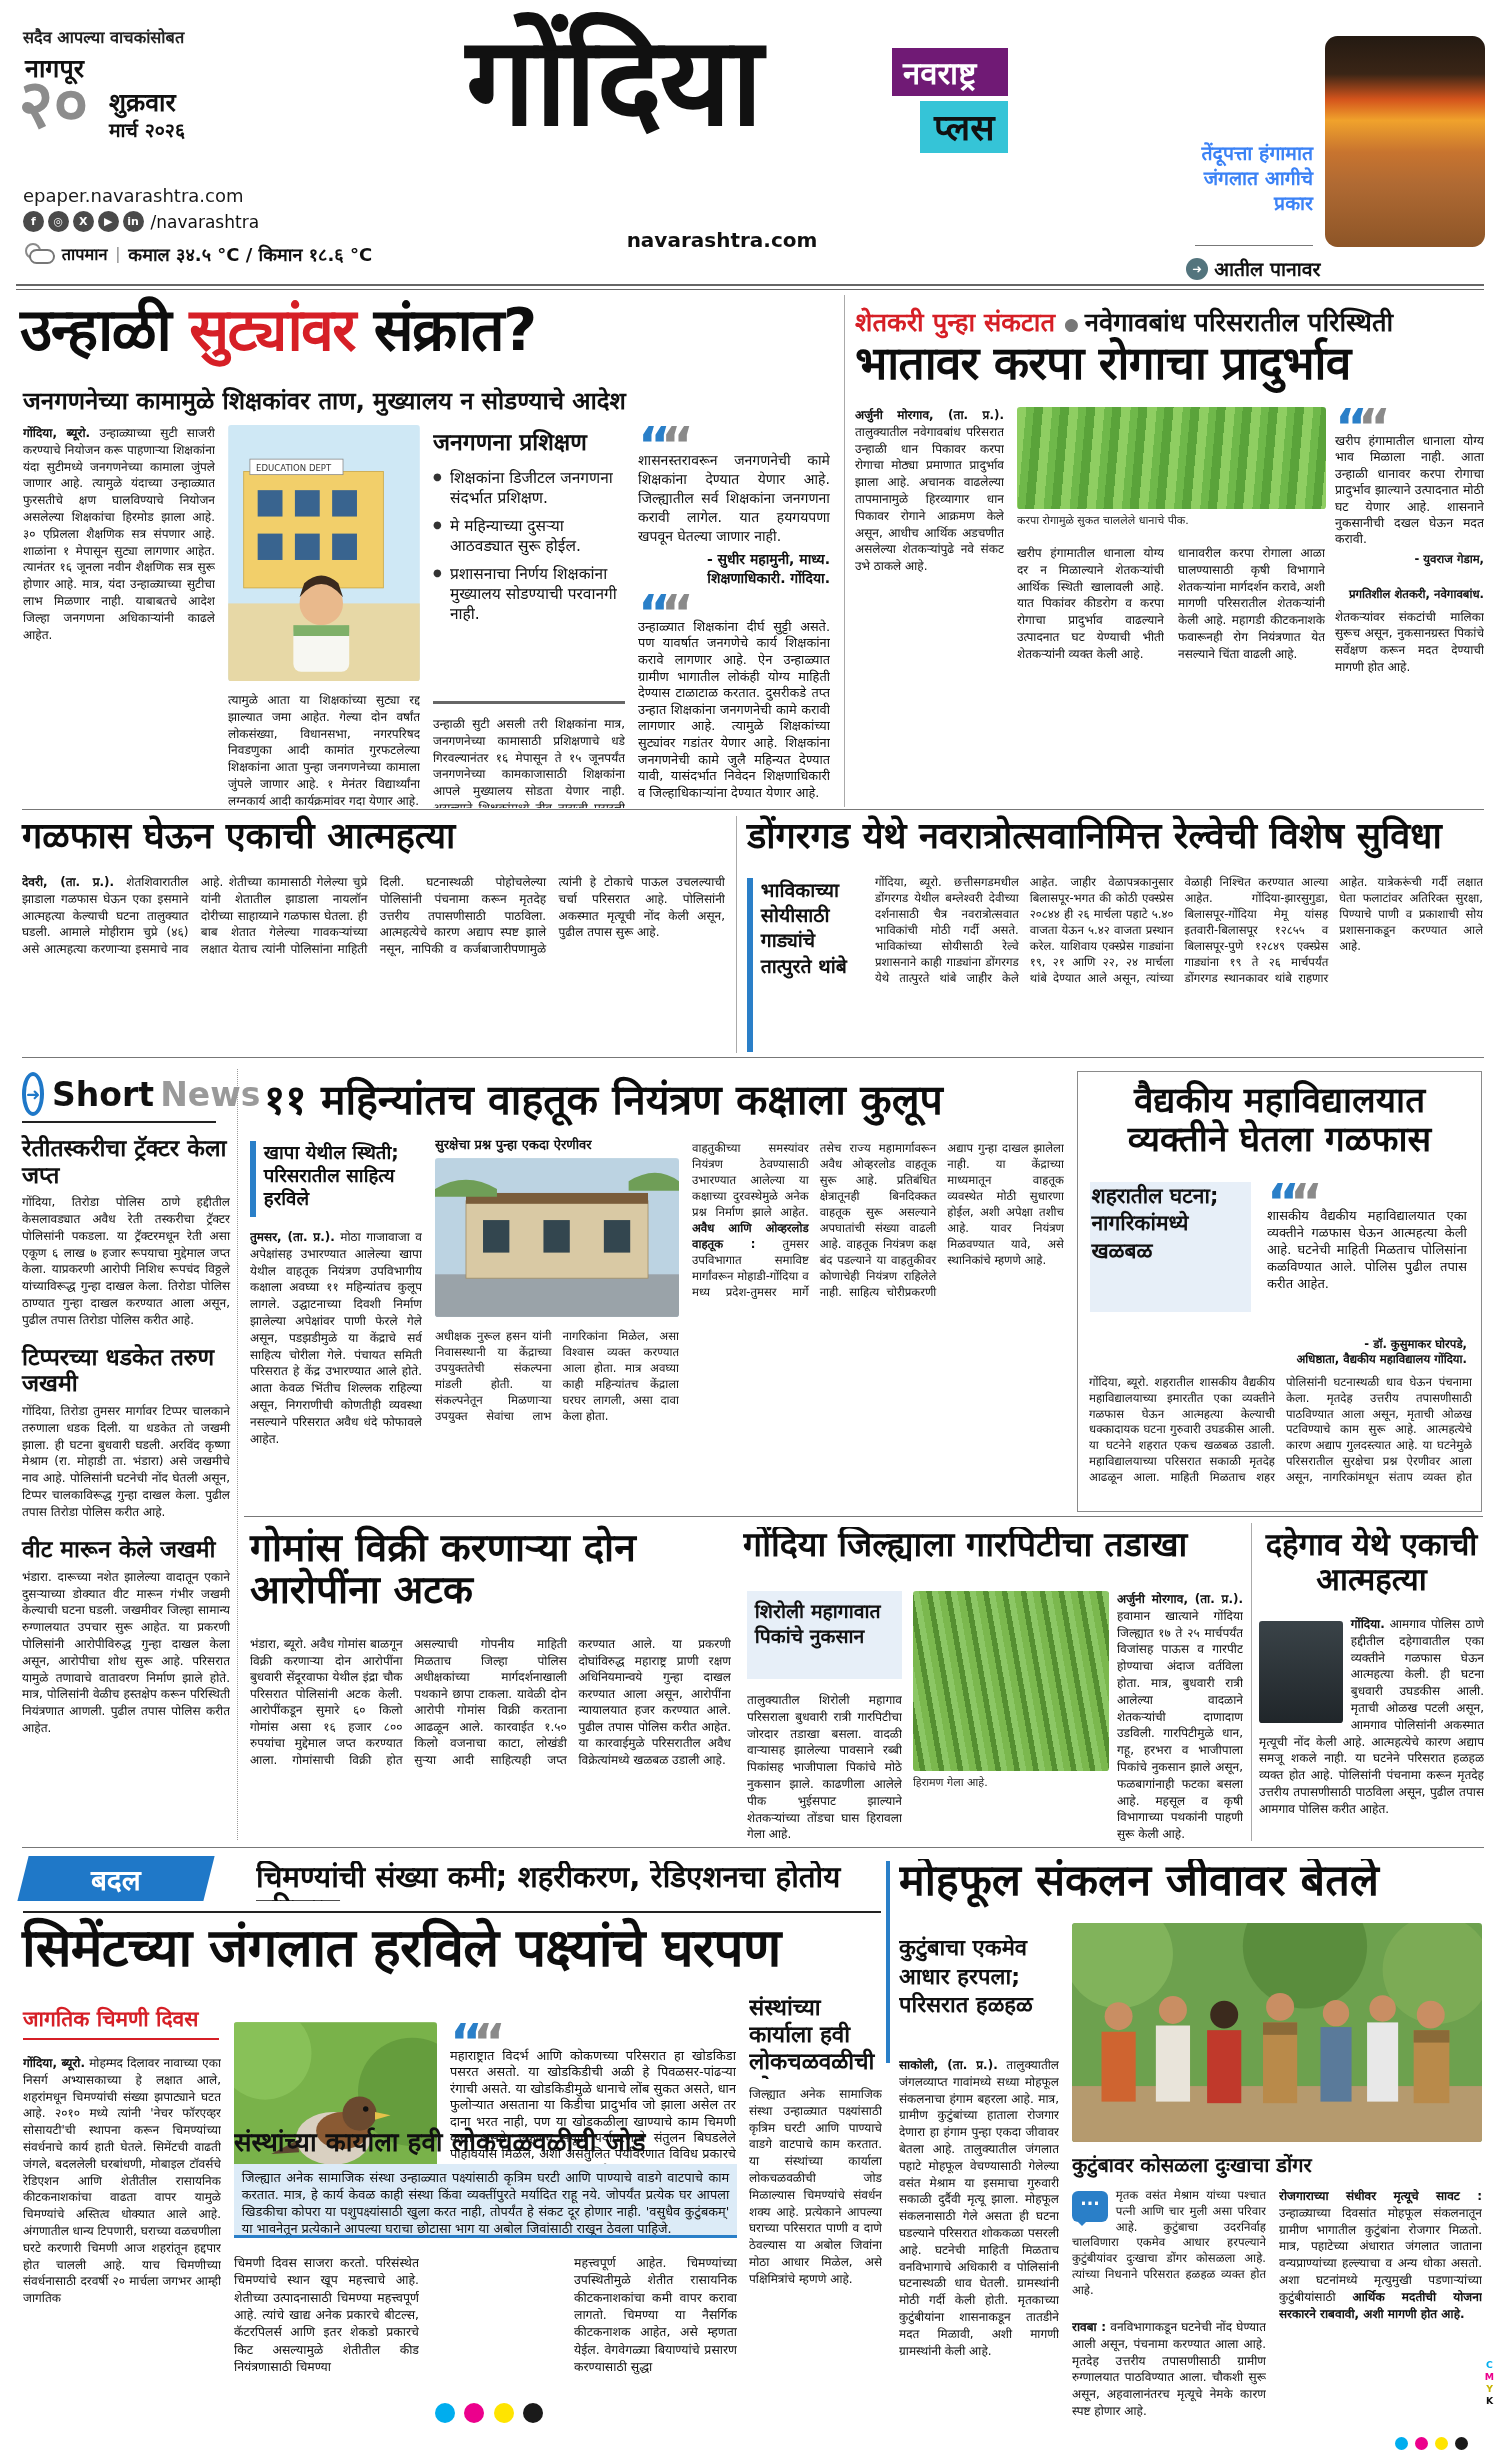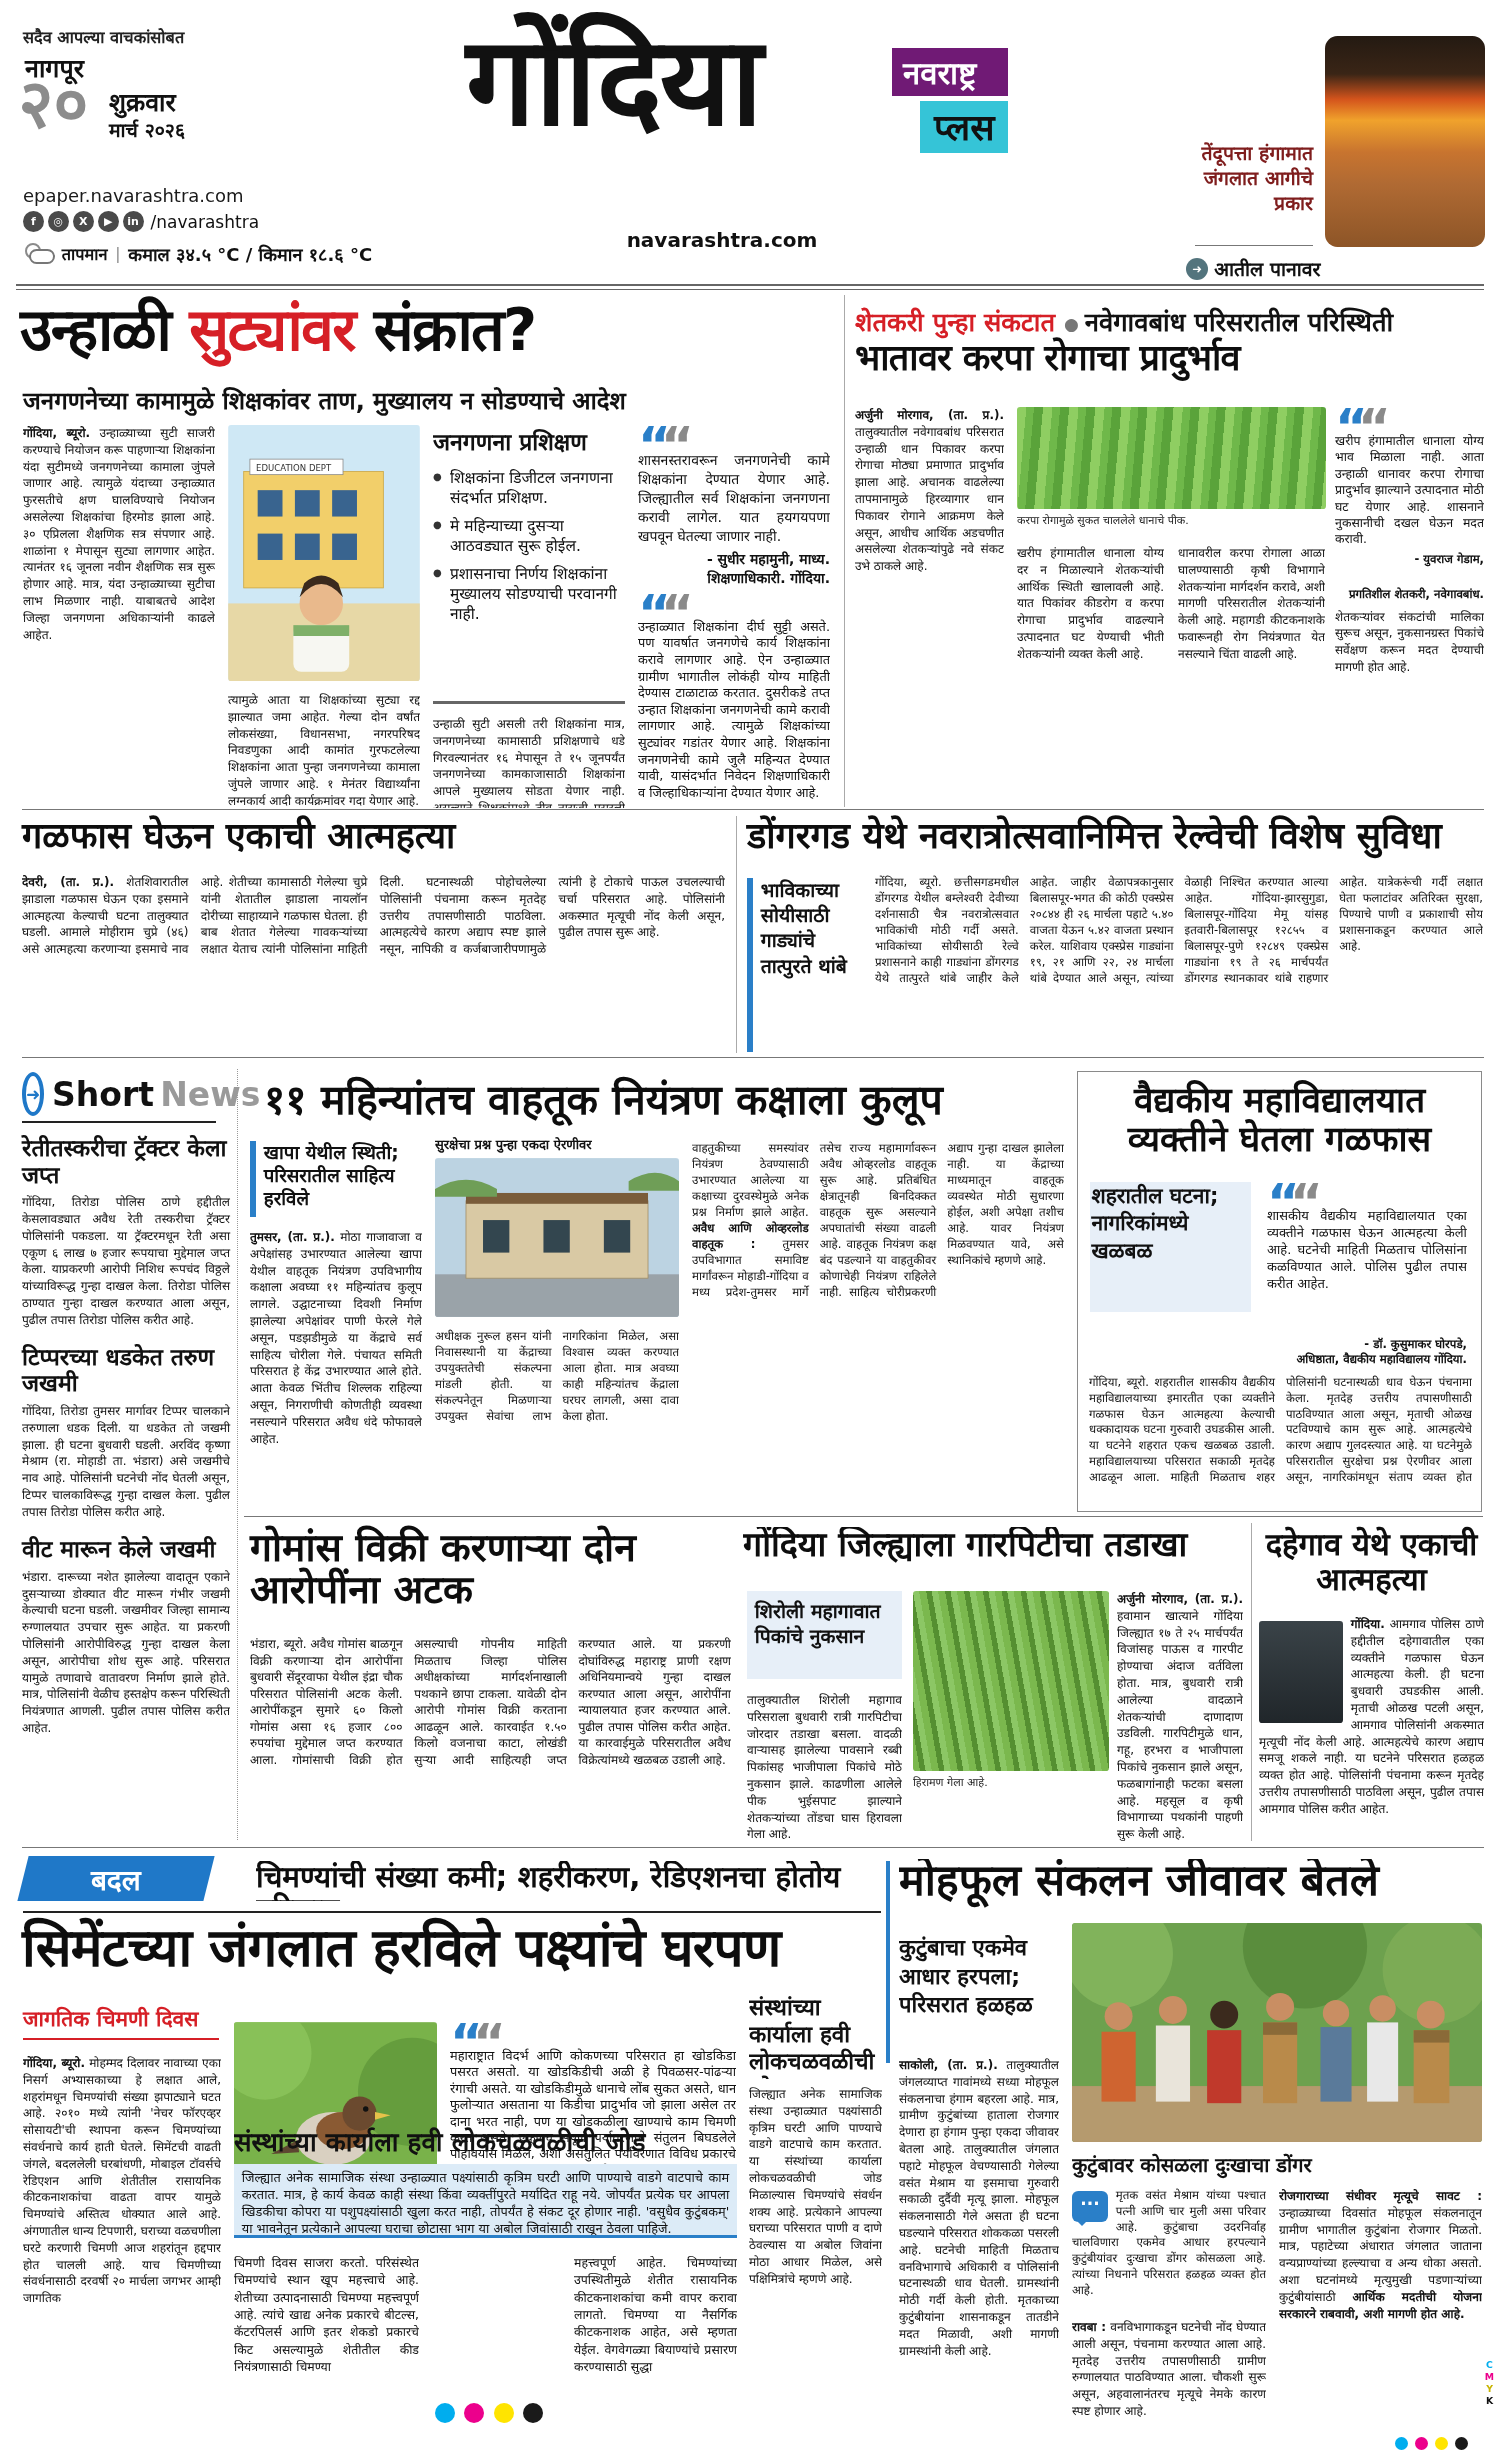--- a/index.html
+++ b/index.html
@@ -85,21 +85,21 @@
     <span style="font-size:18px;font-weight:bold;">कमाल ३४.५ °C / किमान १८.६ °C</span>
   </div>
 
   <div class="a" style="left:466px;top:20px;font-size:123px;font-weight:bold;letter-spacing:-2.3px;line-height:1;">गोंदिया</div>
   <div class="a" style="left:892px;top:48px;">
     <div class="brandbox-top">नवराष्ट्र</div>
     <div class="brandbox-bot" style="margin-top:4.7px;margin-left:28px;display:inline-block;">प्लस</div>
   </div>
   <div class="a" style="left:466px;top:228px;width:512px;text-align:center;font-size:20px;font-weight:bold;">navarashtra.com</div>
 
-  <div class="a" style="left:1195px;top:141px;width:118px;text-align:right;font-size:19.4px;font-weight:bold;color:#7f1d1d;line-height:1.3;">तेंदूपत्ता हंगामात जंगलात आगीचे प्रकार</div>
+  <div class="a" style="left:1195px;top:141px;width:118px;text-align:right;font-size:19.4px;font-weight:bold;color:#3b82f6;line-height:1.3;">तेंदूपत्ता हंगामात जंगलात आगीचे प्रकार</div>
   <div class="a rule" style="left:1195px;top:245px;width:118px;"></div>
   <div class="a" style="left:1186px;top:255px;display:flex;align-items:center;">
     <span class="circ-ic">➜</span>
     <span style="font-size:19.4px;font-weight:bold;">आतील पानावर</span>
   </div>
   <div class="a fire" style="left:1325px;top:36px;width:160px;height:211px;"></div>
 
   <div class="a" style="left:15.5px;top:284px;width:1468px;height:2.3px;background:#666;"></div>
   <div class="a" style="left:15.5px;top:289px;width:1468px;height:0.8px;background:#666;"></div>
 
@@ -151,21 +151,21 @@
 
   </div>
 
   <div class="a vrule" style="left:844px;top:295px;height:512px;"></div>
 
   <div class="a" style="left:855px;top:304px;font-size:25.6px;font-weight:bold;">
     <span class="red">शेतकरी पुन्हा संकटात</span>
     <span style="color:#777;font-size:17px;vertical-align:middle;"> ● </span>
     <span>नवेगावबांध परिसरातील परिस्थिती</span>
   </div>
-  <div class="a hl" style="left:855px;top:340px;width:629px;font-size:36px;line-height:1;letter-spacing:-0.8px;">भातावर करपा रोगाचा प्रादुर्भाव</div>
+  <div class="a hl" style="left:855px;top:340px;width:629px;font-size:46px;line-height:1;letter-spacing:-0.8px;">भातावर करपा रोगाचा प्रादुर्भाव</div>
 
   <div class="a j t15 oh" style="left:855px;top:407px;width:149px;height:400px;">
     <span class="byl">अर्जुनी मोरगाव, (ता. प्र.).</span>
     <span>तालुक्यातील नवेगावबांध परिसरात उन्हाळी धान पिकावर करपा रोगाचा मोठ्या प्रमाणात प्रादुर्भाव झाला आहे. अचानक वाढलेल्या तापमानामुळे हिरव्यागार धान पिकावर रोगाने आक्रमण केले असून, आधीच आर्थिक अडचणीत असलेल्या शेतकऱ्यांपुढे नवे संकट उभे ठाकले आहे.</span>
   </div>
   <div class="a ph paddy" style="left:1017px;top:407px;width:309px;height:102px;"></div>
   <div class="a capt oh" style="left:1017px;top:514px;width:309px;height:26px;">करपा रोगामुळे सुकत चाललेले धानाचे पीक.</div>
   <div class="a j t15 oh" style="left:1017px;top:545px;width:147px;height:262px;">खरीप हंगामातील धानाला योग्य दर न मिळाल्याने शेतकऱ्यांची आर्थिक स्थिती खालावली आहे. यात पिकांवर कीडरोग व करपा रोगाचा प्रादुर्भाव वाढल्याने उत्पादनात घट येण्याची भीती शेतकऱ्यांनी व्यक्त केली आहे.</div>
   <div class="a j t15 oh" style="left:1178px;top:545px;width:147px;height:262px;">धानावरील करपा रोगाला आळा घालण्यासाठी कृषी विभागाने शेतकऱ्यांना मार्गदर्शन करावे, अशी मागणी परिसरातील शेतकऱ्यांनी केली आहे. महागडी कीटकनाशके फवारूनही रोग नियंत्रणात येत नसल्याने चिंता वाढली आहे.</div>
   <div class="a oh" style="left:1335px;top:407px;width:149px;height:400px;">

